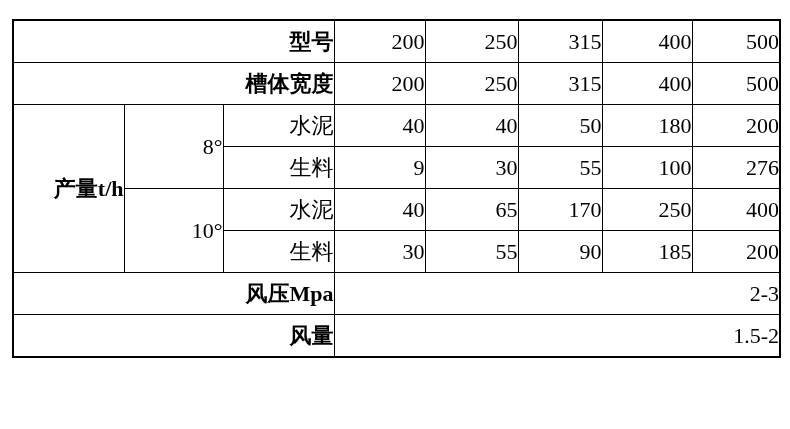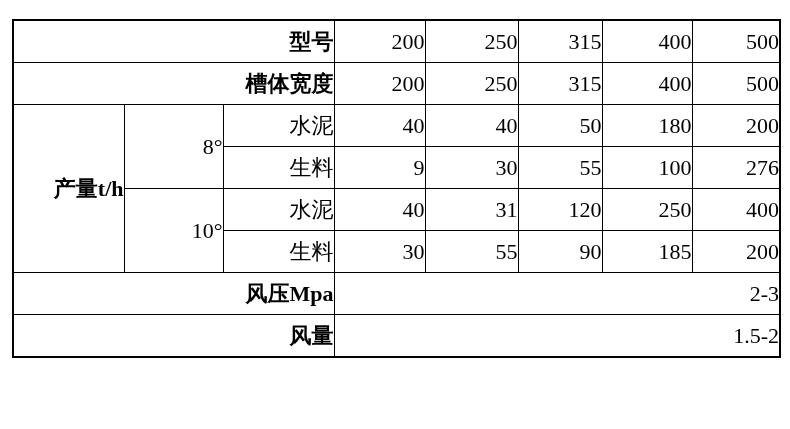--- a/index.html
+++ b/index.html
@@ -88,22 +88,22 @@
     <td>30</td>
     <td>55</td>
     <td>100</td>
     <td>276</td>
   </tr>
 
   <tr>
     <td rowspan="2">10°</td>
     <td>水泥</td>
     <td>40</td>
-    <td>31</td>
-    <td>120</td>
+    <td>65</td>
+    <td>170</td>
     <td>250</td>
     <td>400</td>
   </tr>
 
   <tr>
     <td>生料</td>
     <td>30</td>
     <td>55</td>
     <td>90</td>
     <td>185</td>

